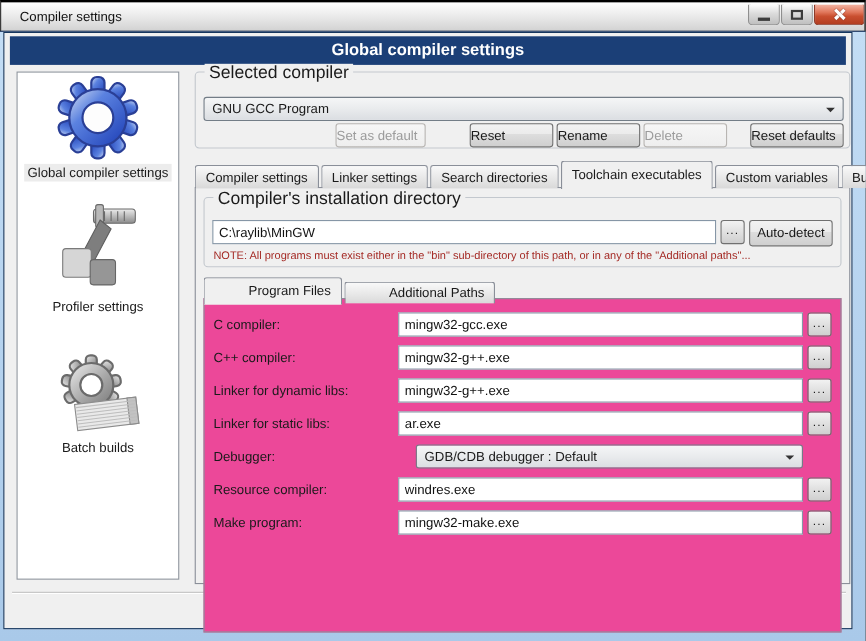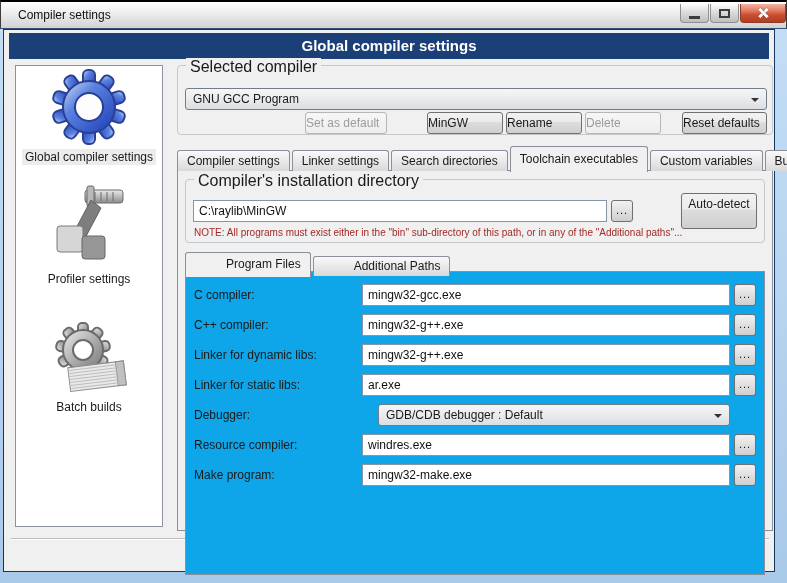--- a/index.html
+++ b/index.html
@@ -116,32 +116,32 @@
     background: linear-gradient(#f9f9f9, #e6e6e6 60%, #d9d9d9); font-size:12px;
   }
   .tab.active {
     height:26px; line-height:24px; margin-bottom:-1px; background:#f0f0f0; z-index:4; position:relative;
   }
 
   .tabpanel { position:absolute; left:173px; top:140px; width:596px; height:361px; border:1px solid #8a8f99; background:#f0f0f0; z-index:2; }
 
   
   .grp-install { left:181px; top:149px; width:580px; height:64px; z-index:3; }
-  .dir-row { position:absolute; left:7px; right:7px; top:20px; height:22px; display:flex; gap:4px;align-items:center; }
+  .dir-row { position:absolute; left:7px; right:7px; top:20px; height:22px; display:flex; gap:4px; }
   .dir-row .tb { flex:1; }
-  .autodetect { width:76px; height:36px; border:1px solid #707070; border-radius:3px;
+  .autodetect { width:76px; height:24px; border:1px solid #707070; border-radius:3px;
     background: linear-gradient(#f2f2f2, #ebebeb 45%, #dddddd 46%, #cfcfcf);
-    font-size:12px; line-height:20px; text-align:center;margin-left:44px; }
+    font-size:12px; line-height:20px; text-align:center; }
   .note { position:absolute; left:8px; top:47px; font-size:10px; color:#a42a25; white-space:nowrap; }
 
   
   .subtabs { position:absolute; left:181px; top:221px; height:25px; display:flex; align-items:flex-end; z-index:5; }
   .subtabs .tab { height:20px; line-height:19px;padding-left:40px; }
   .subtabs .tab.active { height:25px; line-height:23px; margin-bottom:-1px; }
-  .subpanel { position:absolute; left:181px; top:241px; width:580px; height:304px; border:1px solid #8a8f99; background:#0ea5e9; z-index:4; padding:12px 8px 0 8px; }
+  .subpanel { position:absolute; left:181px; top:241px; width:580px; height:304px; border:1px solid #8a8f99; background:#ec4899; z-index:4; padding:12px 8px 0 8px; }
   .frow { display:flex; align-items:center; height:22px; margin-bottom:8px; }
   .frow .flabel { width:168px; font-size:12px; }
   .frow .tb { flex:1; }
   .frow .browse { margin-left:4px; }
   .frow .combo { flex:1;margin-left:16px; }
   .frow .spacer { width:22px; margin-left:4px; visibility:hidden; }
 
   
   .separator { position:absolute; left:7px; top:508px; width:758px; height:2px;
     border-top:1px solid #bdbdbd; border-bottom:1px solid #ffffff; }
@@ -261,21 +261,21 @@
     </div>
   </div>
 
   <div class="groupbox grp-compiler">
     <span class="gb-label">Selected compiler</span>
     <div class="combo sel-combo">
       <span>GNU GCC Program</span>
       <span class="arrow"></span>
     </div>
     <div class="btn disabled b-setdef">Set as default</div>
-    <div class="btn b-copy">MinGW</div>
+    <div class="btn b-copy">Reset</div>
     <div class="btn b-rename">Rename</div>
     <div class="btn disabled b-delete">Delete</div>
     <div class="btn b-reset">Reset defaults</div>
   </div>
 
   <div class="tabs">
     <div class="tab">Compiler settings</div>
     <div class="tab">Linker settings</div>
     <div class="tab">Search directories</div>
     <div class="tab active">Toolchain executables</div>

